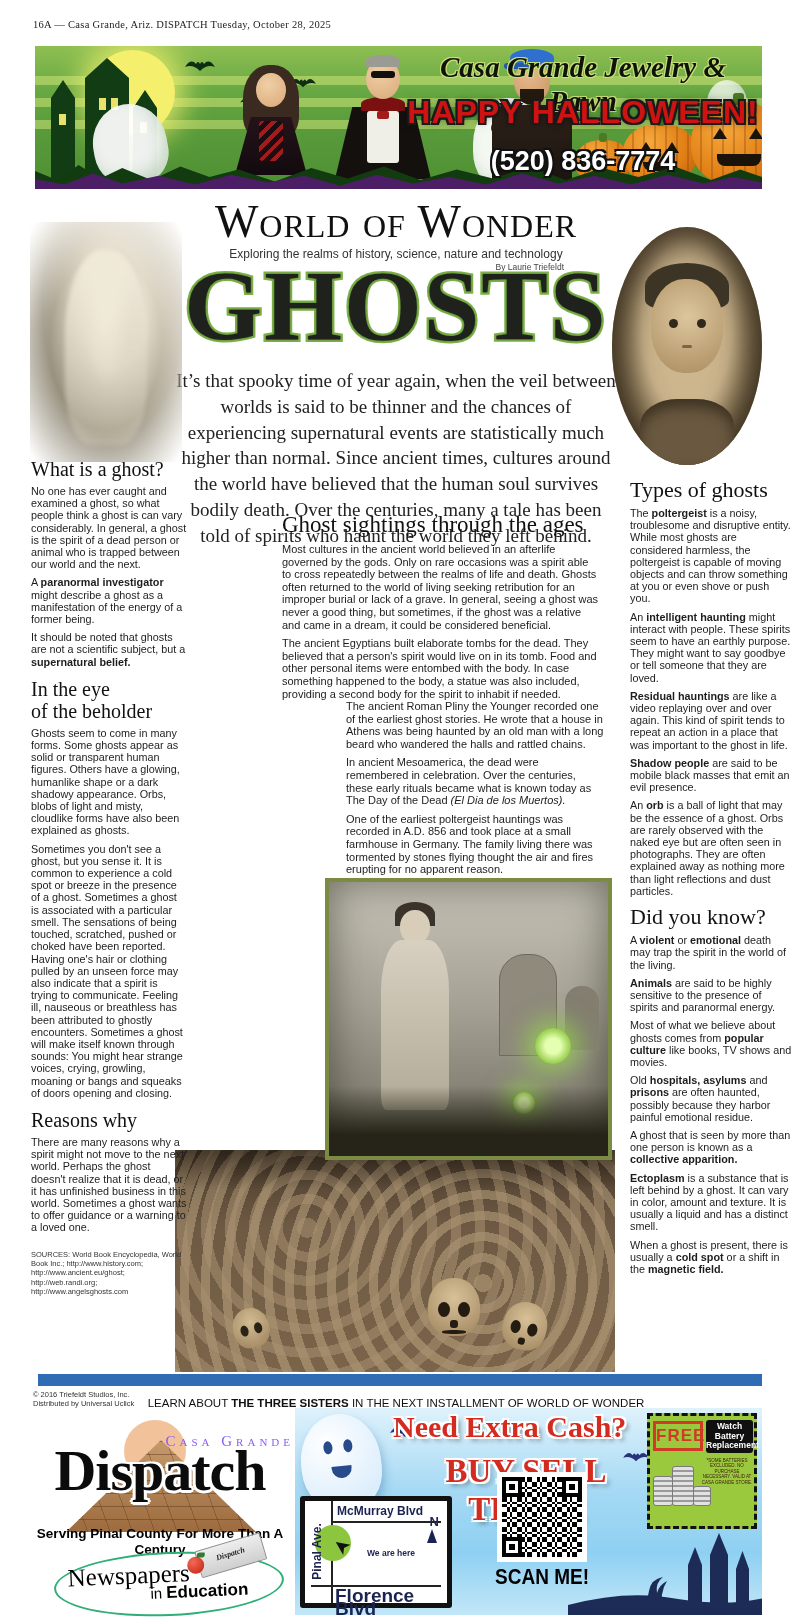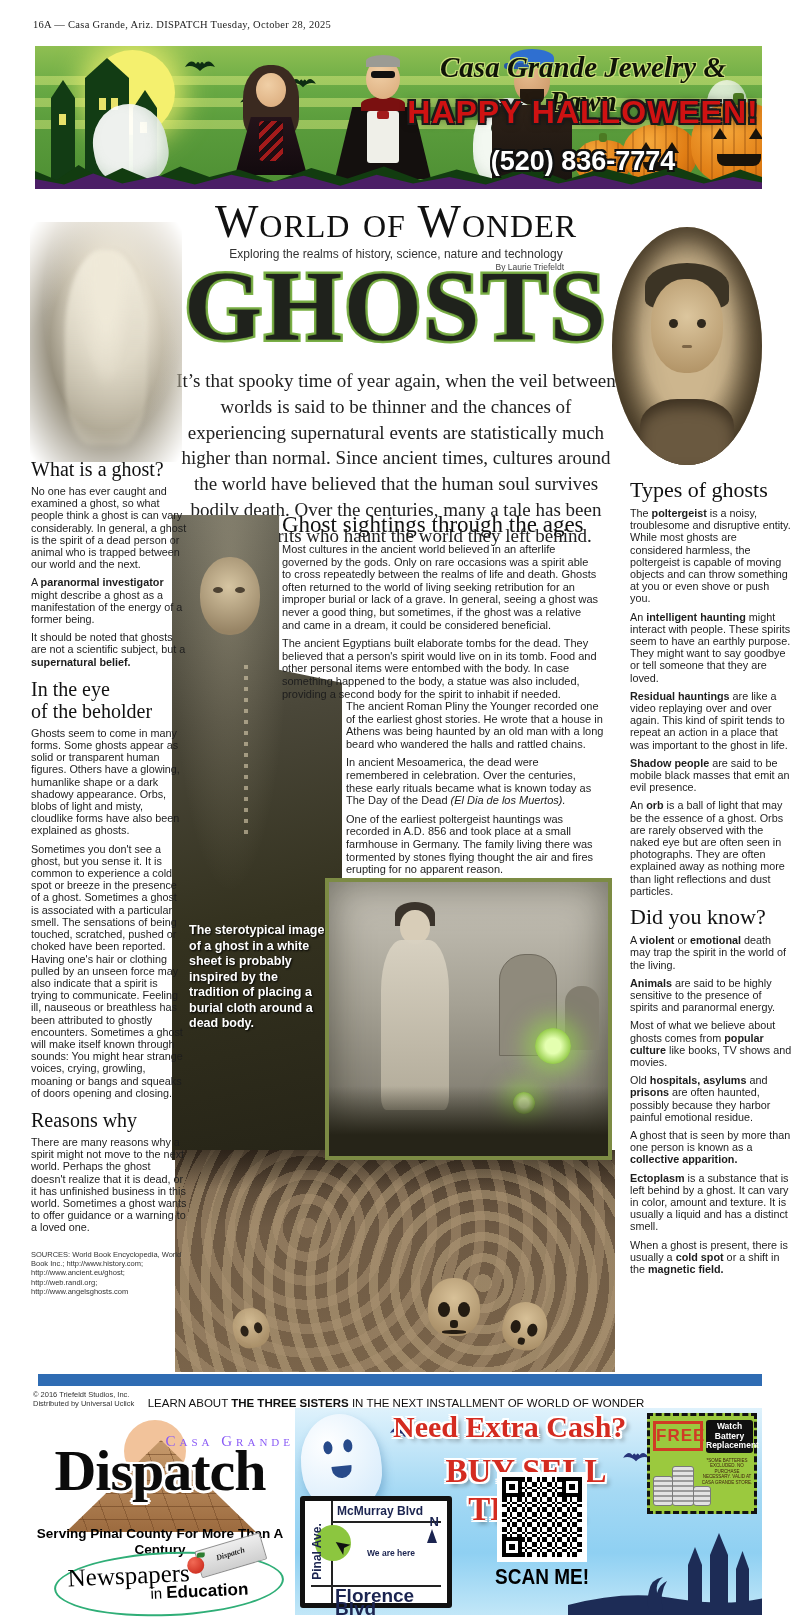--- a/index.html
+++ b/index.html
@@ -155,21 +155,21 @@
   #bottomad{left:295px;top:1408px;width:467px;height:207px;overflow:hidden;
             background:linear-gradient(180deg,#dff2fc 0%,#a5d9f4 40%,#8fd0f2 70%,#c2e7f8 100%)}
   #adg{left:6px;top:6px;width:80px;height:96px;border-radius:50% 50% 40% 44%;
        background:radial-gradient(circle at 35% 30%,#ffffff,#dceefc 75%);box-shadow:2px 6px 10px rgba(60,120,170,.4);transform:rotate(-6deg)}
   #adg .e{position:absolute;width:9px;height:13px;border-radius:50%;background:#274a8a}
   #adg .m{position:absolute;left:30px;top:52px;width:20px;height:12px;border-radius:0 0 12px 12px;background:#274a8a}
   #adh1{left:98px;top:2px;width:266px;text-align:left;font:700 30px/34px "Liberation Serif",serif;color:#d42b20;
         text-shadow:-2px 0 #fff,2px 0 #fff,0 -2px #fff,0 2px #fff,-2px -2px #fff,2px 2px #fff,2px -2px #fff,-2px 2px #fff,4px 4px 4px rgba(0,0,0,.35)}
   #adh2{left:98px;top:44px;width:266px;text-align:center;font:700 33px/38px "Liberation Serif",serif;color:#d42b20;
         text-shadow:-2px 0 #fff,2px 0 #fff,0 -2px #fff,0 2px #fff,-2px -2px #fff,2px 2px #fff,2px -2px #fff,-2px 2px #fff,4px 4px 4px rgba(0,0,0,.35)}
-  #coupon{left:352px;top:5px;width:110px;height:101px;box-sizing:border-box;background:#9bc93e;border:3px dashed #111}
+  #coupon{left:352px;top:5px;width:110px;height:116px;box-sizing:border-box;background:#9bc93e;border:3px dashed #111}
   #cfree{position:absolute;left:3px;top:5px;width:50px;height:30px;border:3px solid #d03b25;box-sizing:border-box;
          text-align:center;font:800 17px/24px "Liberation Sans",sans-serif;color:#d03b25;letter-spacing:1px}
   #cwb{position:absolute;left:56px;top:4px;width:47px;background:#101010;border-radius:3px;padding:2px 0;
        text-align:center;font:700 8.5px/9.5px "Liberation Sans",sans-serif;color:#fff}
   #cfine{position:absolute;left:50px;top:42px;width:54px;text-align:center;font:4.5px/5.4px "Liberation Sans",sans-serif;color:#41210f}
   .coins{position:absolute;border-radius:3px;
          background:repeating-linear-gradient(180deg,#e2e2e2 0 3px,#9a9a9a 3px 5px);border:1px solid #7a7a7a}
   #map{left:5px;top:88px;width:152px;height:112px;box-sizing:border-box;background:#fff;border:5px solid #111;border-radius:3px}
   #map .road{position:absolute;background:#222}
   #map .lbl{position:absolute;font:700 12px/13px "Liberation Sans",sans-serif;color:#1b2450}
@@ -297,27 +297,20 @@
 
   <div class="abs" id="photoB">
     <div class="hair"></div>
     <div class="bface"></div>
     <span class="beye" style="left:57px;top:92px"></span>
     <span class="beye" style="left:85px;top:92px"></span>
     <div class="abs" style="left:70px;top:118px;width:10px;height:3px;background:#7d6647;border-radius:2px"></div>
     <div class="shirt"></div>
   </div>
 
-  <div class="abs" id="photoC">
-    <div class="wface"></div>
-    <span class="weye" style="left:41px;top:72px"></span>
-    <span class="weye" style="left:63px;top:72px"></span>
-    <div class="beads"></div>
-    <div id="caption">The sterotypical image of a ghost in a white sheet is probably inspired by the tradition of placing a burial cloth around a dead body.</div>
-  </div>
 
   <div class="abs" id="photoE">
     <div class="skull" style="left:253px;top:128px;width:52px;height:58px">
       <span class="se" style="left:10px;top:24px;width:12px;height:15px"></span>
         <span class="se" style="left:30px;top:24px;width:12px;height:15px"></span>
       <span class="sn" style="left:22px;top:42px;width:8px;height:8px"></span>
         <span class="sn" style="left:14px;top:52px;width:24px;height:4px"></span>
     </div>
     <div class="skull" style="left:328px;top:152px;width:44px;height:48px;transform:rotate(12deg)">
       <span class="se" style="left:8px;top:20px;width:10px;height:13px"></span>

